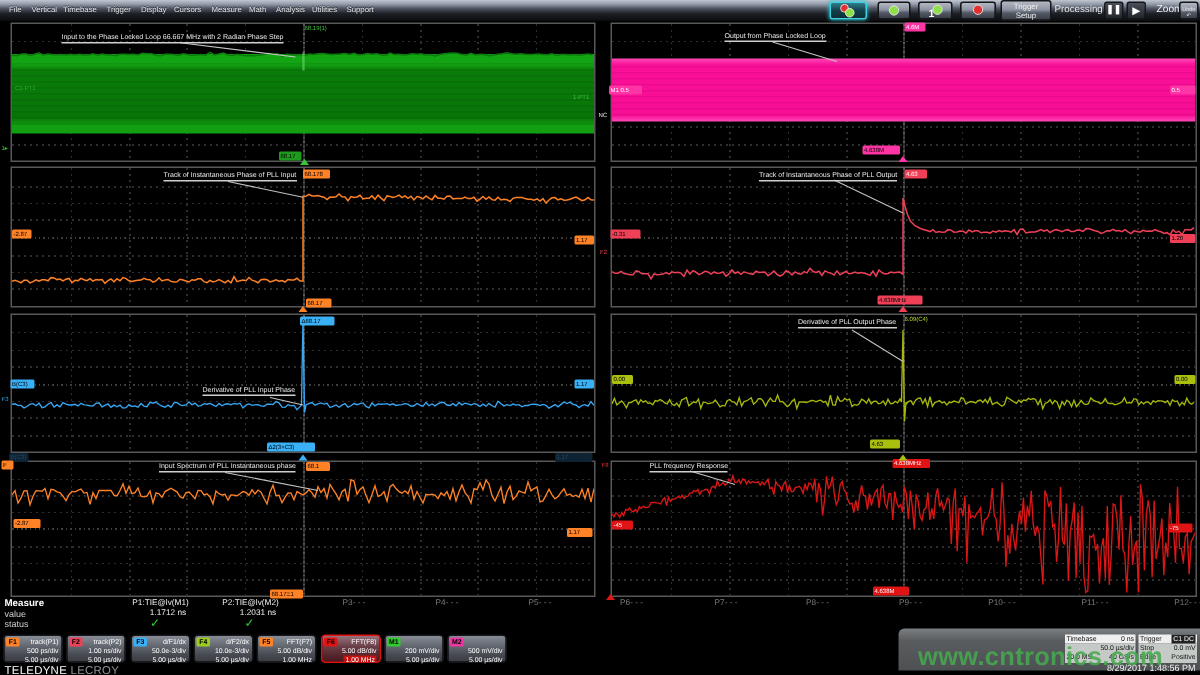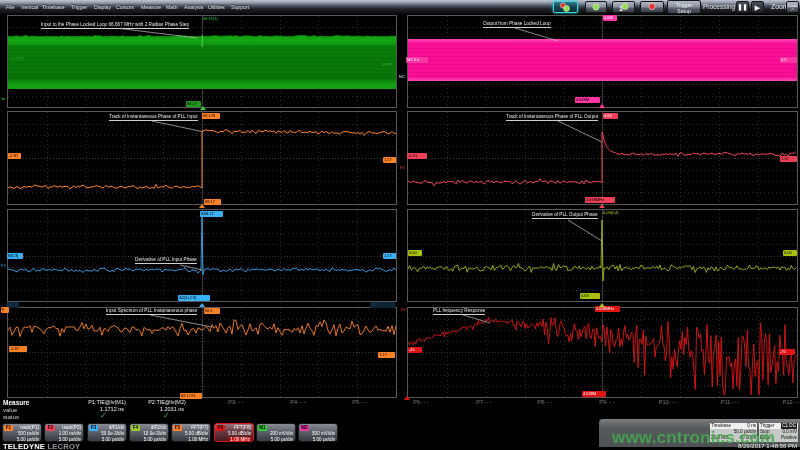--- a/index.html
+++ b/index.html
@@ -387,21 +387,21 @@
 <span class="p-dim" style="left:730px;top:399px">P11- - -</span>
 <span class="p-dim" style="left:792px;top:399px">P12- - -</span>
 <div class="chbox" style="left:2px;"><div class="tab" style="background:#ff8226">F1</div>track(P1)<br>500 ps/div<br>5.00 µs/div</div>
 <div class="chbox" style="left:44px;"><div class="tab" style="background:#ef4058">F2</div>track(P2)<br>1.00 ns/div<br>5.00 µs/div</div>
 <div class="chbox" style="left:87px;"><div class="tab" style="background:#3ab0f5">F3</div>d/F1/dx<br>50.0e-3/div<br>5.00 µs/div</div>
 <div class="chbox" style="left:129px;"><div class="tab" style="background:#9acd1e">F4</div>d/F2/dx<br>10.0e-3/div<br>5.00 µs/div</div>
 <div class="chbox" style="left:171px;"><div class="tab" style="background:#ff8226">F5</div>FFT(F7)<br>5.00 dB/div<br>1.00 MHz</div>
 <div class="chbox" style="left:214px;border:1px solid #e01414;background:linear-gradient(#96737c,#6b4049 40%,#55262c 75%,#48191f);"><div class="tab" style="background:#e01414">F6</div>FFT(F8)<br>5.00 dB/div<br><span style="background:#c41212;color:#fff;padding:0 1px">1.00 MHz</span></div>
 <div class="chbox" style="left:256px;"><div class="tab" style="background:#2ecc2e">M1</div><br>200 mV/div<br>5.00 µs/div</div>
 <div class="chbox" style="left:298px;"><div class="tab" style="background:#f035a5">M2</div><br>500 mV/div<br>5.00 µs/div</div>
-<span class="abs" style="left:3px;top:441.5px;font-size:7.6px;font-weight:bold;color:#fff;letter-spacing:0.2px">TELEDYNE <span style="color:#8f9399">LECROY</span></span>
+<span class="abs" style="left:3px;top:441.5px;font-size:7.6px;font-weight:normal;color:#fff;letter-spacing:0.2px">TELEDYNE <span style="color:#8f9399">LECROY</span></span>
 <div class="abs" style="left:599px;top:419px;width:201px;height:28px;background:linear-gradient(#7b7f82,#595c5f 30%,#4e5154);border-top-left-radius:4px;z-index:2"></div>
 <div class="abs" style="left:710px;top:423px;width:47px;height:19px;z-index:3;font-size:4.6px;line-height:6px">
     <div style="background:#efefef;color:#111;height:6px;padding:0 1px">Timebase<span style="float:right">0 ns</span></div>
     <div style="background:#c6cac6;color:#111;height:13px;padding:0 1px;text-align:right">50.0 µs/div<br><span style="float:left">20.0 MS</span>40 GS/s</div>
   </div>
 <div class="abs" style="left:759px;top:423px;width:39px;height:19px;z-index:3;font-size:4.6px;line-height:6px">
     <div style="background:#efefef;color:#111;height:6px;padding:0 1px">Trigger<span style="float:right;background:#222;color:#fff;padding:0 1px">C1 DC</span></div>
     <div style="background:#c6cac6;color:#111;height:13px;padding:0 1px;text-align:right"><span style="float:left">Stop</span>0.0 mV<br><span style="float:left">Edge</span>Positive</div>
   </div>
 <span class="abs" style="left:612px;top:428px;font-size:17px;font-weight:bold;color:rgba(70,168,78,0.88);z-index:4;letter-spacing:0.2px">www.cntronics.com</span>

